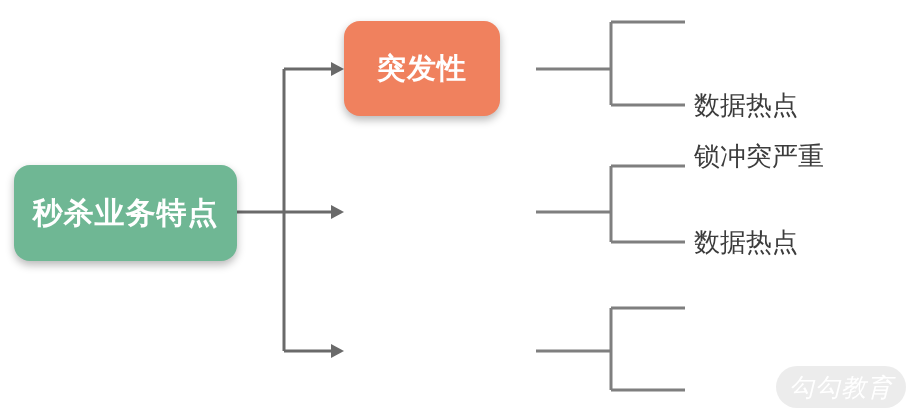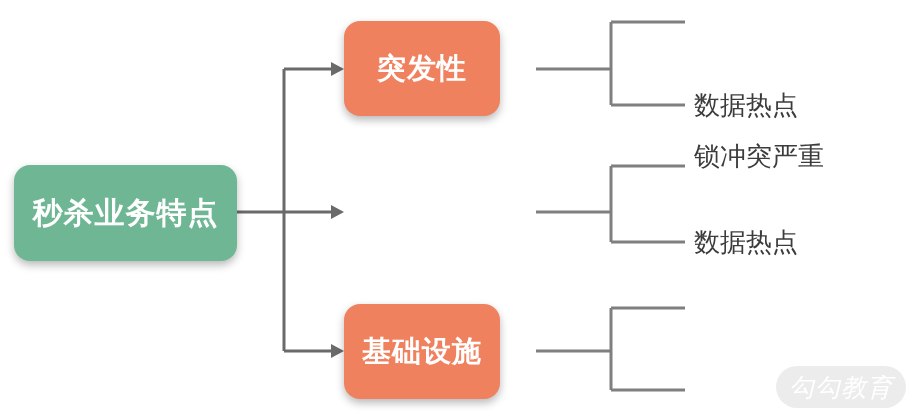--- a/index.html
+++ b/index.html
@@ -133,21 +133,18 @@
     <span>勾勾教育</span>
   </div>
 
   <div class="node node-root">
     <span>秒杀业务特点</span>
   </div>
 
   <div class="node node-branch node-branch-1">
     <span>突发性</span>
   </div>
-  <div class="node node-branch node-branch-3">
-    <span>基础设施</span>
-  </div>
 
   <div class="leaf leaf-1b">数据热点</div>
   <div class="leaf leaf-2a">锁冲突严重</div>
   <div class="leaf leaf-2b">数据热点</div>
 
 </div>
 
 </body></html>

